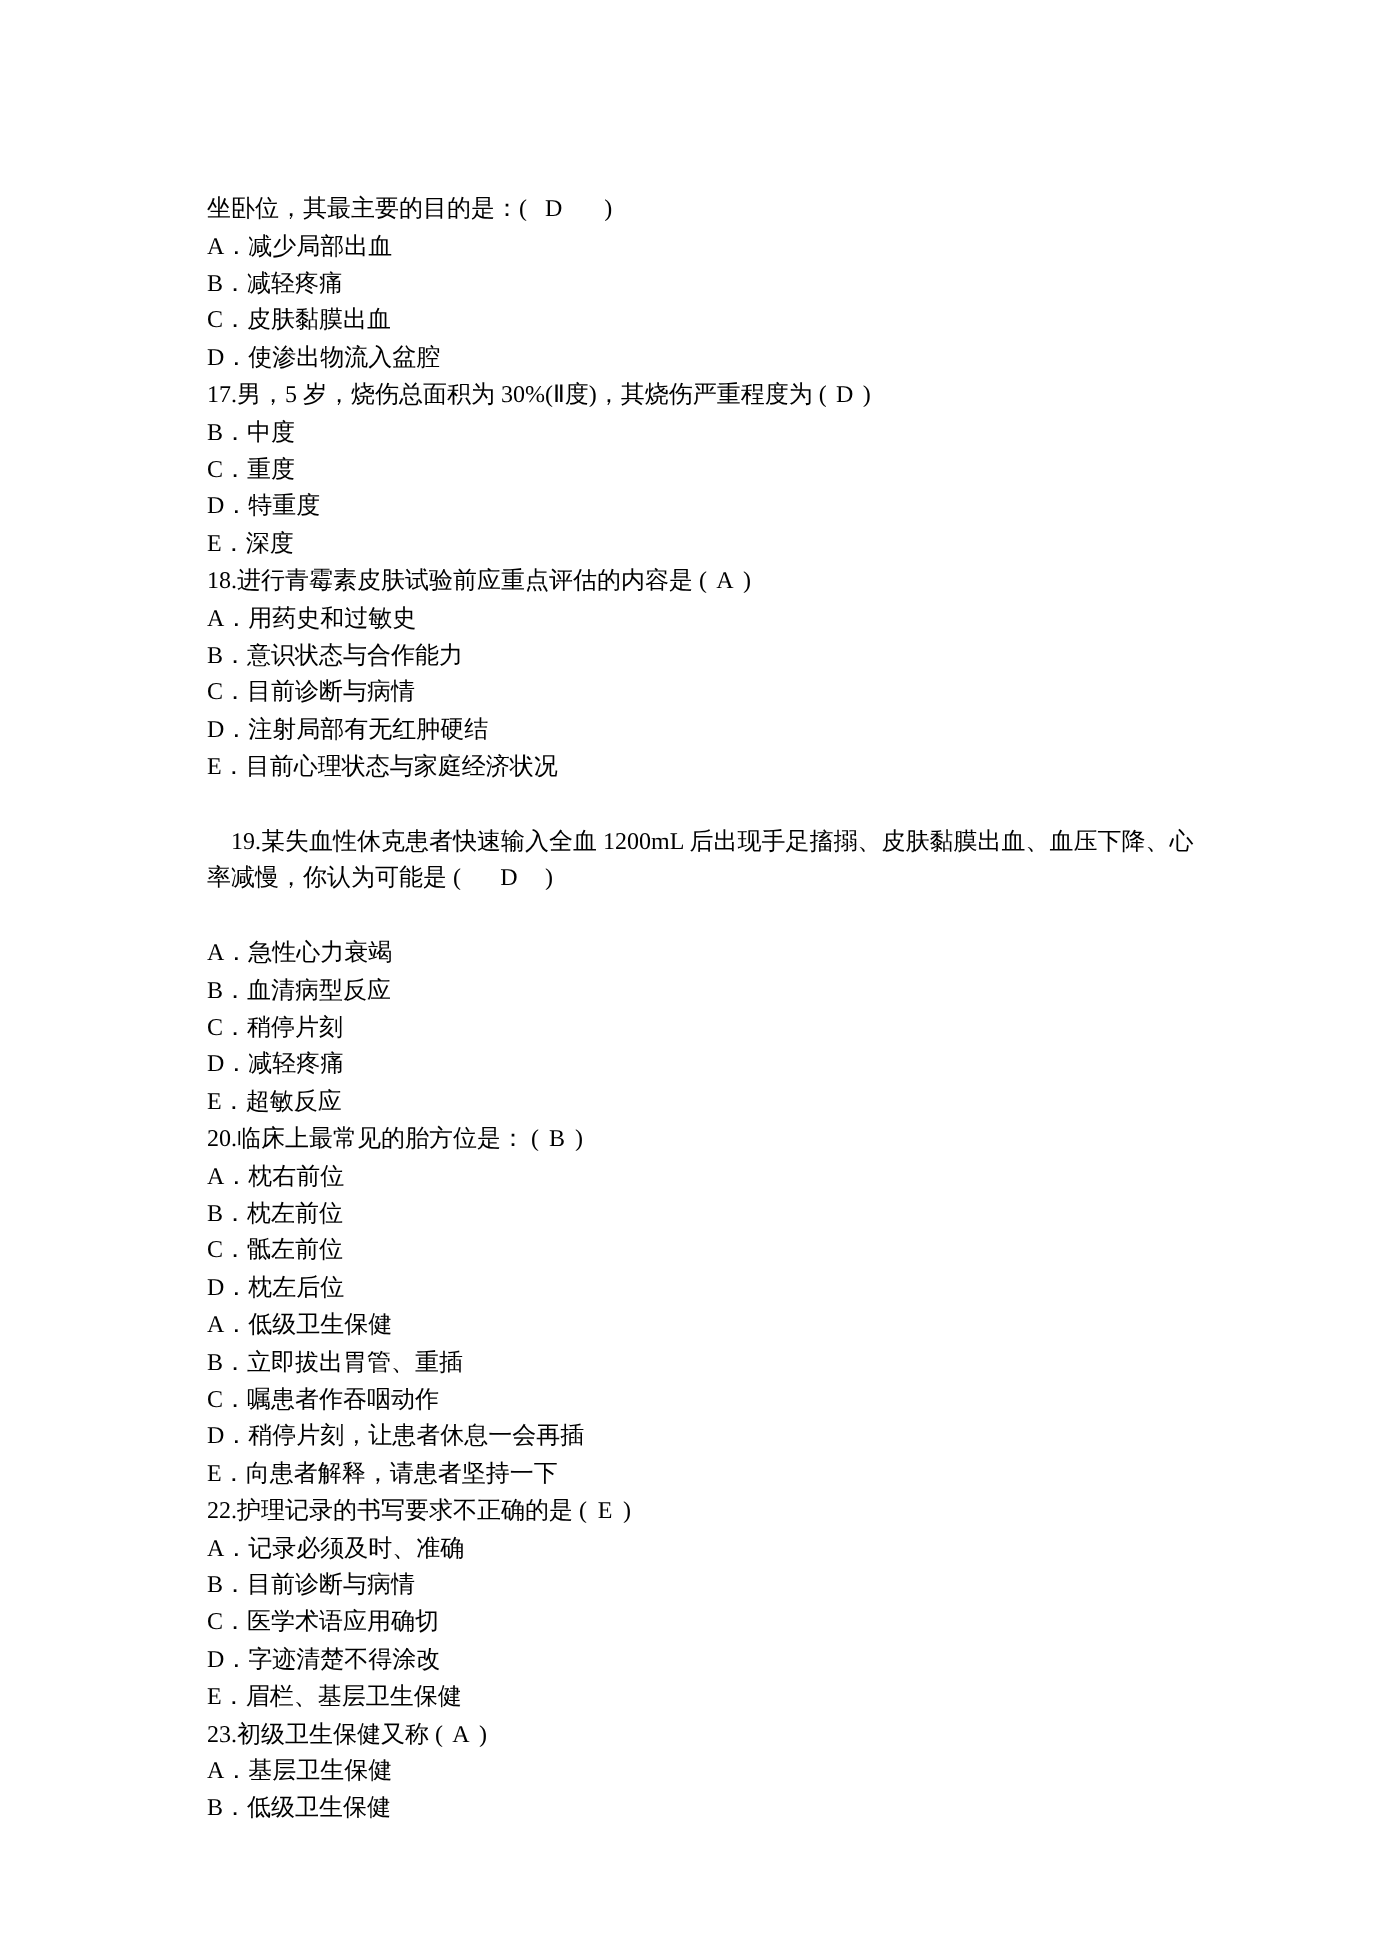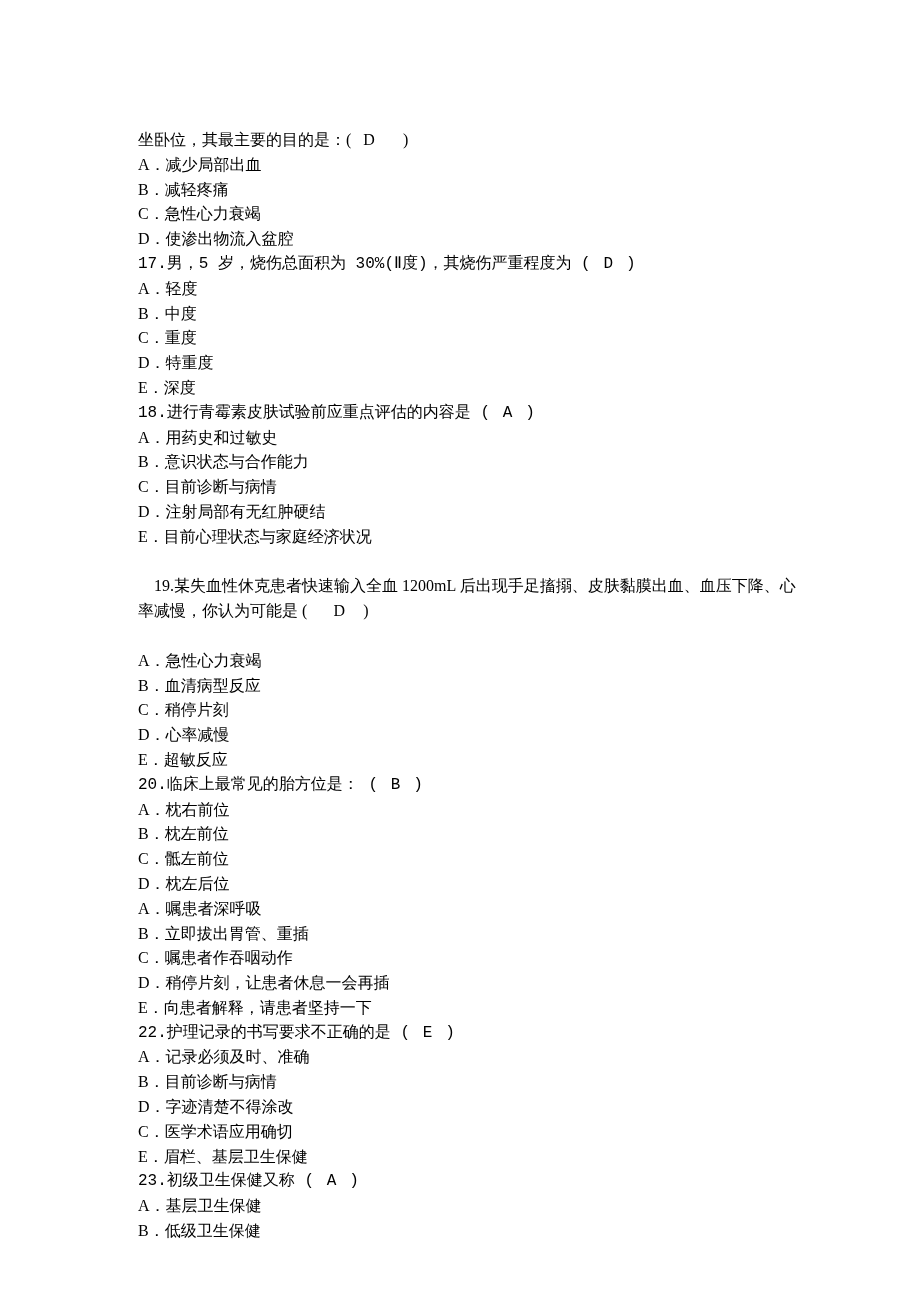--- a/index.html
+++ b/index.html
@@ -15,46 +15,44 @@
     width: 920px;
     min-height: 1302px;
     padding: 128px 120px 60px 138px;
     box-sizing: border-box;
   }
   .line {
     white-space: pre-wrap;
   }
   .q-line {
     white-space: nowrap;
-    font-family: Liberation Mono, monospace;
   }
   .answer-slot {
     display: inline-block;
     min-width: 1em;
     text-align: center;
   }
 </style>
 </head>
 <body>
 
 <div class="page">
 
   <div class="line">坐卧位，其最主要的目的是：(   D       )</div>
   <div>
     <div class="line">A．减少局部出血</div>
     <div class="line">B．减轻疼痛</div>
-    <div class="line">C．急性心力衰竭</div>
+    <div class="line">C．皮肤黏膜出血</div>
     <div class="line">D．使渗出物流入盆腔</div>
   </div>
 
   <div class="q-line">
     <span>17</span>.<span>男，5 岁，烧伤总面积为 30%(Ⅱ度)，其烧伤严重程度为</span> (  <span class="answer-slot">D</span>       )
   </div>
   <div>
-    <div class="line">A．轻度</div>
     <div class="line">B．中度</div>
     <div class="line">C．重度</div>
     <div class="line">D．特重度</div>
     <div class="line">E．深度</div>
   </div>
 
   <div class="q-line">
     <span>18</span>.<span>进行青霉素皮肤试验前应重点评估的内容是</span> (    <span class="answer-slot">A</span>      )
   </div>
   <div>
@@ -65,50 +63,50 @@
     <div class="line">E．目前心理状态与家庭经济状况</div>
   </div>
 
   <div class="line">
     <span>19</span>.<span>某失血性休克患者快速输入全血 1200mL 后出现手足搐搦、皮肤黏膜出血、血压下降、心率减慢，你认为可能是</span> (      <span class="answer-slot">D</span>    )
   </div>
   <div>
     <div class="line">A．急性心力衰竭</div>
     <div class="line">B．血清病型反应</div>
     <div class="line">C．稍停片刻</div>
-    <div class="line">D．心率减慢</div>
+    <div class="line">D．减轻疼痛</div>
     <div class="line">E．超敏反应</div>
   </div>
 
   <div class="q-line">
     <span>20</span>.<span>临床上最常见的胎方位是：</span> (          <span class="answer-slot">B</span>  )
   </div>
   <div>
     <div class="line">A．枕右前位</div>
     <div class="line">B．枕左前位</div>
     <div class="line">C．骶左前位</div>
     <div class="line">D．枕左后位</div>
   </div>
 
   <div>
-    <div class="line">A．嘱患者深呼吸</div>
+    <div class="line">A．低级卫生保健</div>
     <div class="line">B．立即拔出胃管、重插</div>
     <div class="line">C．嘱患者作吞咽动作</div>
     <div class="line">D．稍停片刻，让患者休息一会再插</div>
     <div class="line">E．向患者解释，请患者坚持一下</div>
   </div>
 
   <div class="q-line">
     <span>22</span>.<span>护理记录的书写要求不正确的是</span> (       <span class="answer-slot">E</span>     )
   </div>
   <div>
     <div class="line">A．记录必须及时、准确</div>
     <div class="line">B．目前诊断与病情</div>
+    <div class="line">C．医学术语应用确切</div>
     <div class="line">D．字迹清楚不得涂改</div>
-    <div class="line">C．医学术语应用确切</div>
     <div class="line">E．眉栏、基层卫生保健</div>
   </div>
 
   <div class="q-line">
     <span>23</span>.<span>初级卫生保健又称</span> (       <span class="answer-slot">A</span>   )
   </div>
   <div>
     <div class="line">A．基层卫生保健</div>
     <div class="line">B．低级卫生保健</div>
   </div>

